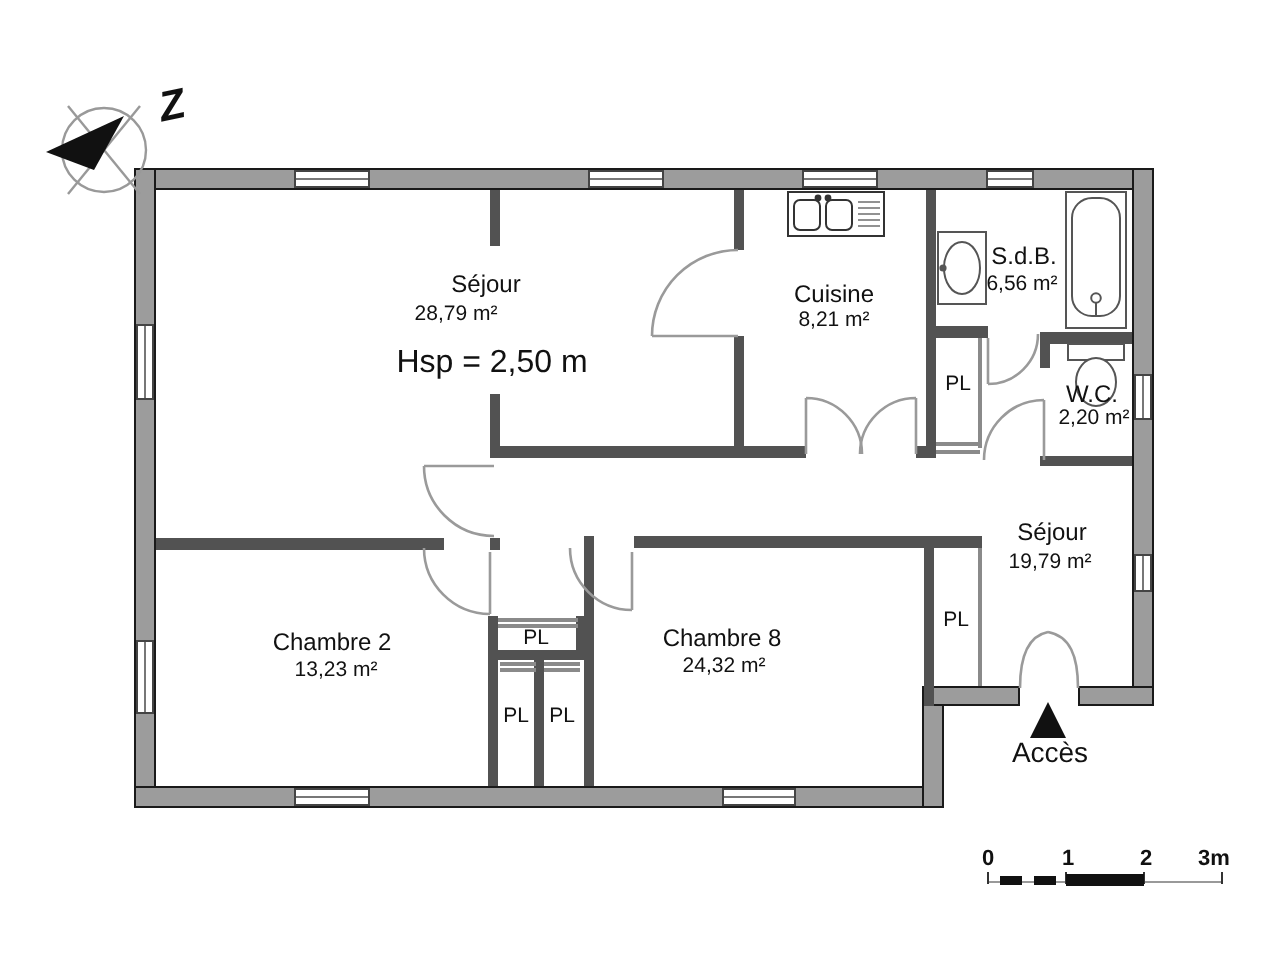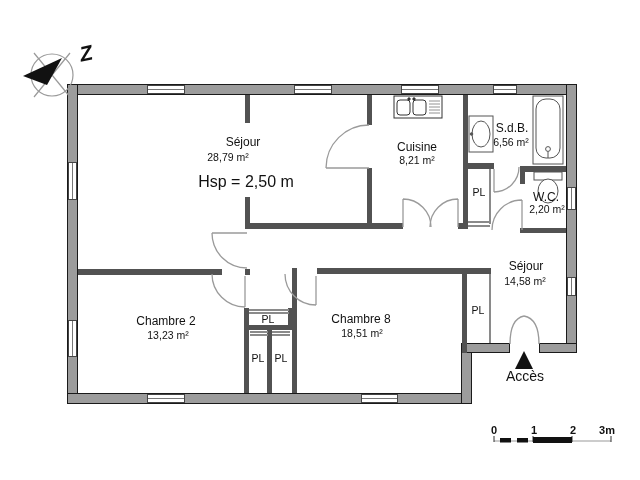--- a/index.html
+++ b/index.html
@@ -157,27 +157,27 @@
   <div class="lbl name" style="left:417px;top:147px;">Cuisine</div>
   <div class="lbl area" style="left:417px;top:160px;">8,21 m²</div>
 
   <div class="lbl name" style="left:512px;top:128px;">S.d.B.</div>
   <div class="lbl area" style="left:511px;top:142px;">6,56 m²</div>
 
   <div class="lbl name" style="left:546px;top:197px;">W.C.</div>
   <div class="lbl area" style="left:547px;top:209px;">2,20 m²</div>
 
   <div class="lbl name" style="left:526px;top:266px;">Séjour</div>
-  <div class="lbl area" style="left:525px;top:281px;">14,58 m²</div>
+  <div class="lbl area" style="left:525px;top:281px;">19,79 m²</div>
 
   <div class="lbl name" style="left:166px;top:321px;">Chambre 2</div>
   <div class="lbl area" style="left:168px;top:335px;">13,23 m²</div>
 
   <div class="lbl name" style="left:361px;top:319px;">Chambre 8</div>
-  <div class="lbl area" style="left:362px;top:333px;">18,51 m²</div>
+  <div class="lbl area" style="left:362px;top:333px;">24,32 m²</div>
 
   <div class="lbl pl" style="left:479px;top:192px;">PL</div>
   <div class="lbl pl" style="left:478px;top:310px;">PL</div>
   <div class="lbl pl" style="left:268px;top:319px;">PL</div>
   <div class="lbl pl" style="left:258px;top:358px;">PL</div>
   <div class="lbl pl" style="left:281px;top:358px;">PL</div>
 
   <div class="lbl acces" style="left:525px;top:376px;">Accès</div>
 
   <div class="lbl tick" style="left:494px;top:430px;">0</div>

